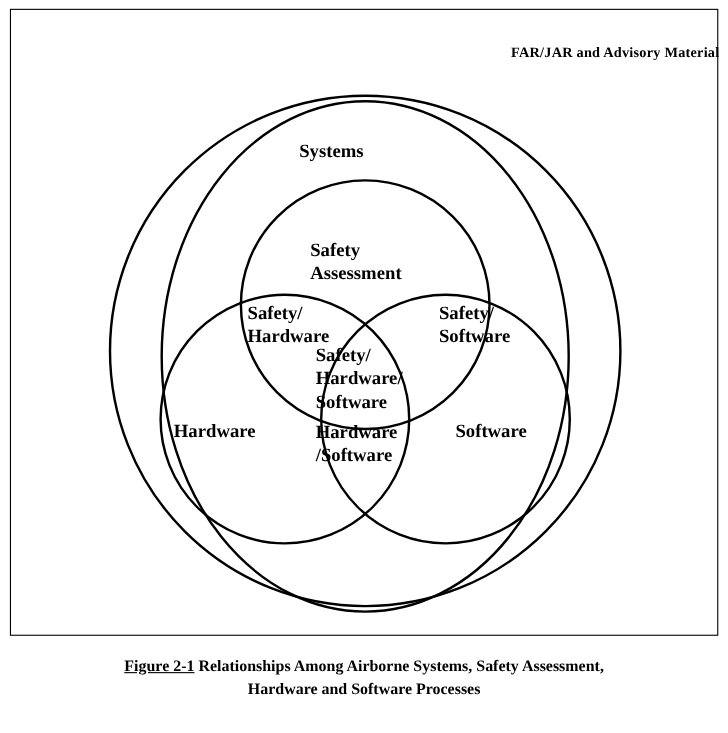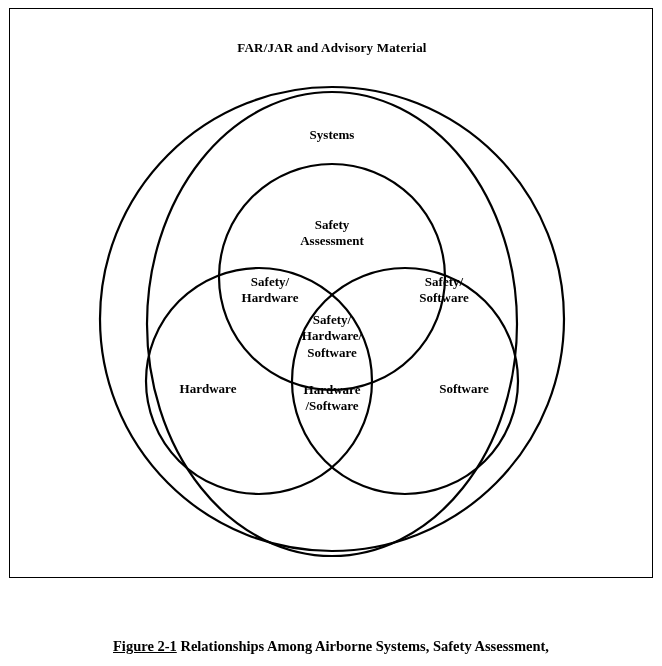--- a/index.html
+++ b/index.html
@@ -27,50 +27,49 @@
     height: 570px;
     border: 1px solid #000000;
     box-sizing: border-box;
     background: #ffffff;
   }
   .outer-title {
     position: absolute;
     left: 0;
     top: 31px;
     width: 644px;
-    text-align: center;
+    text-align: right;
     font-size: 13px;
     font-weight: bold;
     letter-spacing: 0.2px;
   }
   svg.venn {
     position: absolute;
     left: 0;
     top: 0;
     width: 644px;
     height: 568px;
   }
   .lbl {
     position: absolute;
-    text-align: center;
-    font-size: 13px;
+    text-align: left;
+    font-size: 17px;
     font-weight: bold;
     line-height: 1.25;
     white-space: pre-line;
   }
   .caption {
     position: absolute;
     left: 9px;
     top: 596px;
     width: 644px;
     text-align: center;
     font-size: 14.5px;
     font-weight: bold;
     line-height: 1.45;
-    margin-top: 40px;
   }
   .caption .fignum {
     text-decoration: underline;
   }
 </style>
 </head>
 <body>
 
 <div id="page">
 
@@ -111,15 +110,16 @@
     <div class="lbl" style="left:404px; top:372px; width:100px;">Software</div>
 
     <div class="lbl" style="left:277px; top:373px; width:90px;">Hardware
 /Software</div>
 
   </div>
 
   <div class="caption">
     <span class="fignum">Figure 2-1</span>
     <span>Relationships Among Airborne Systems, Safety Assessment,</span><br>
+    <span>Hardware and Software Processes</span>
   </div>
 
 </div>
 
 </body></html>

